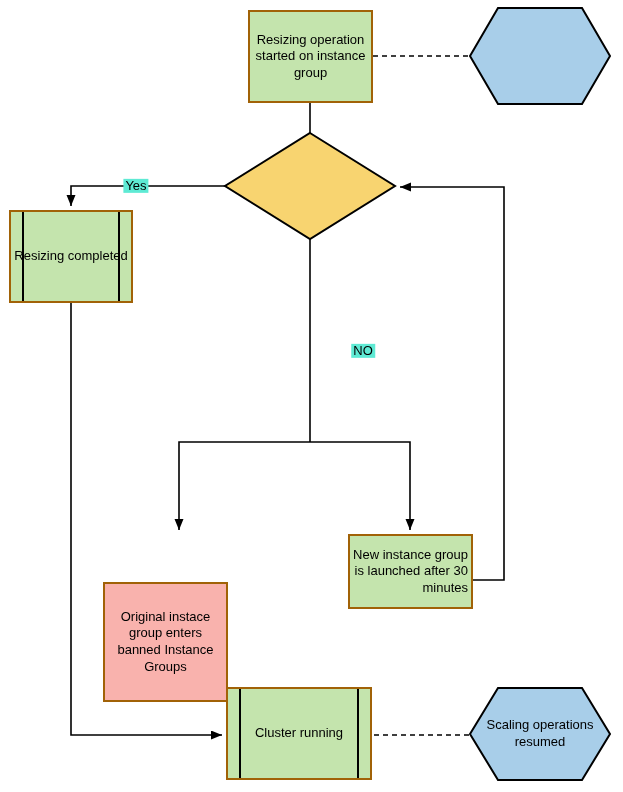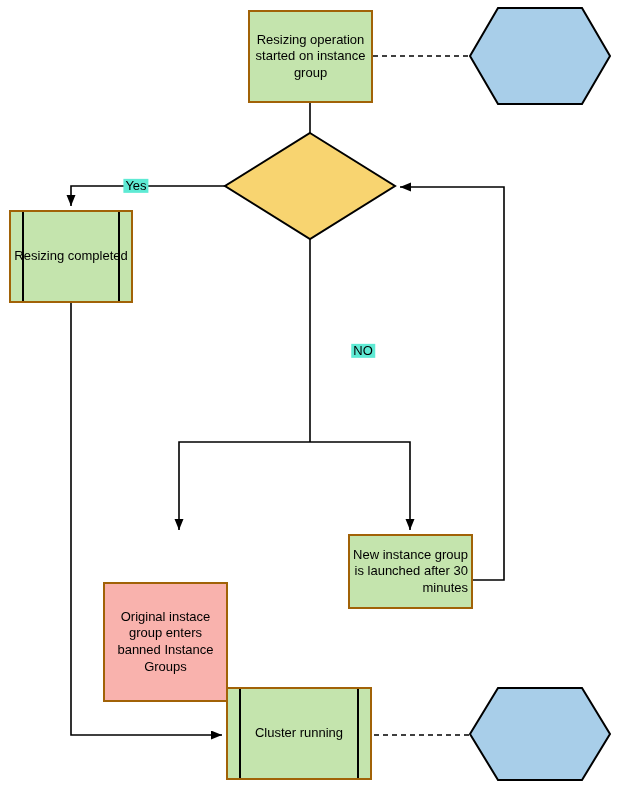--- a/index.html
+++ b/index.html
@@ -102,17 +102,20 @@
   <div class="node fill-green" style="left:348px; top:534px; width:125px; height:75px;text-align:right;">
     <span>New instance group is launched after 30 minutes</span>
   </div>
 
   <div class="node fill-green" style="left:226px; top:687px; width:146px; height:93px;">
     <div class="bar left"></div>
     <div class="bar right"></div>
     <span>Cluster running</span>
   </div>
 
+  <div class="overlay-text" style="left:478px; top:702px; width:124px; height:64px;">
+    <span>Scaling operations resumed</span>
+  </div>
 
   <div class="edge-label" style="left:136px; top:186px;">Yes</div>
   <div class="edge-label" style="left:317px; top:351px;margin-left:46px;">NO</div>
 
 </div>
 
 </body></html>

